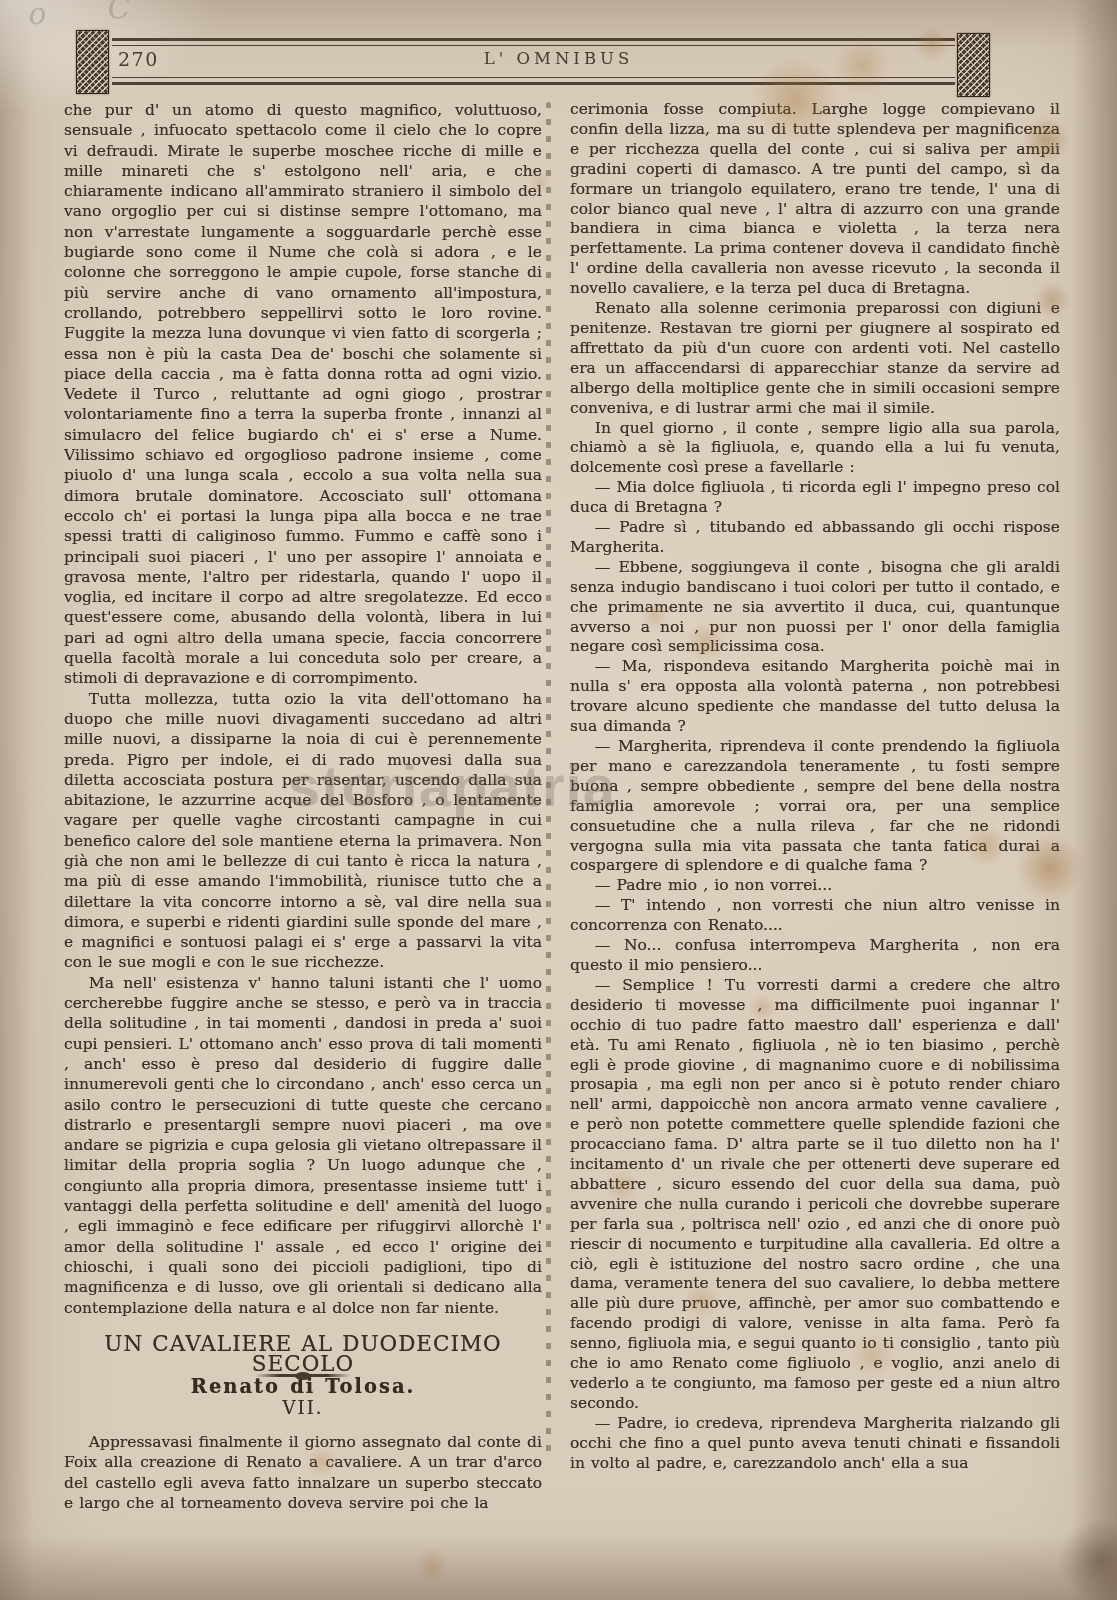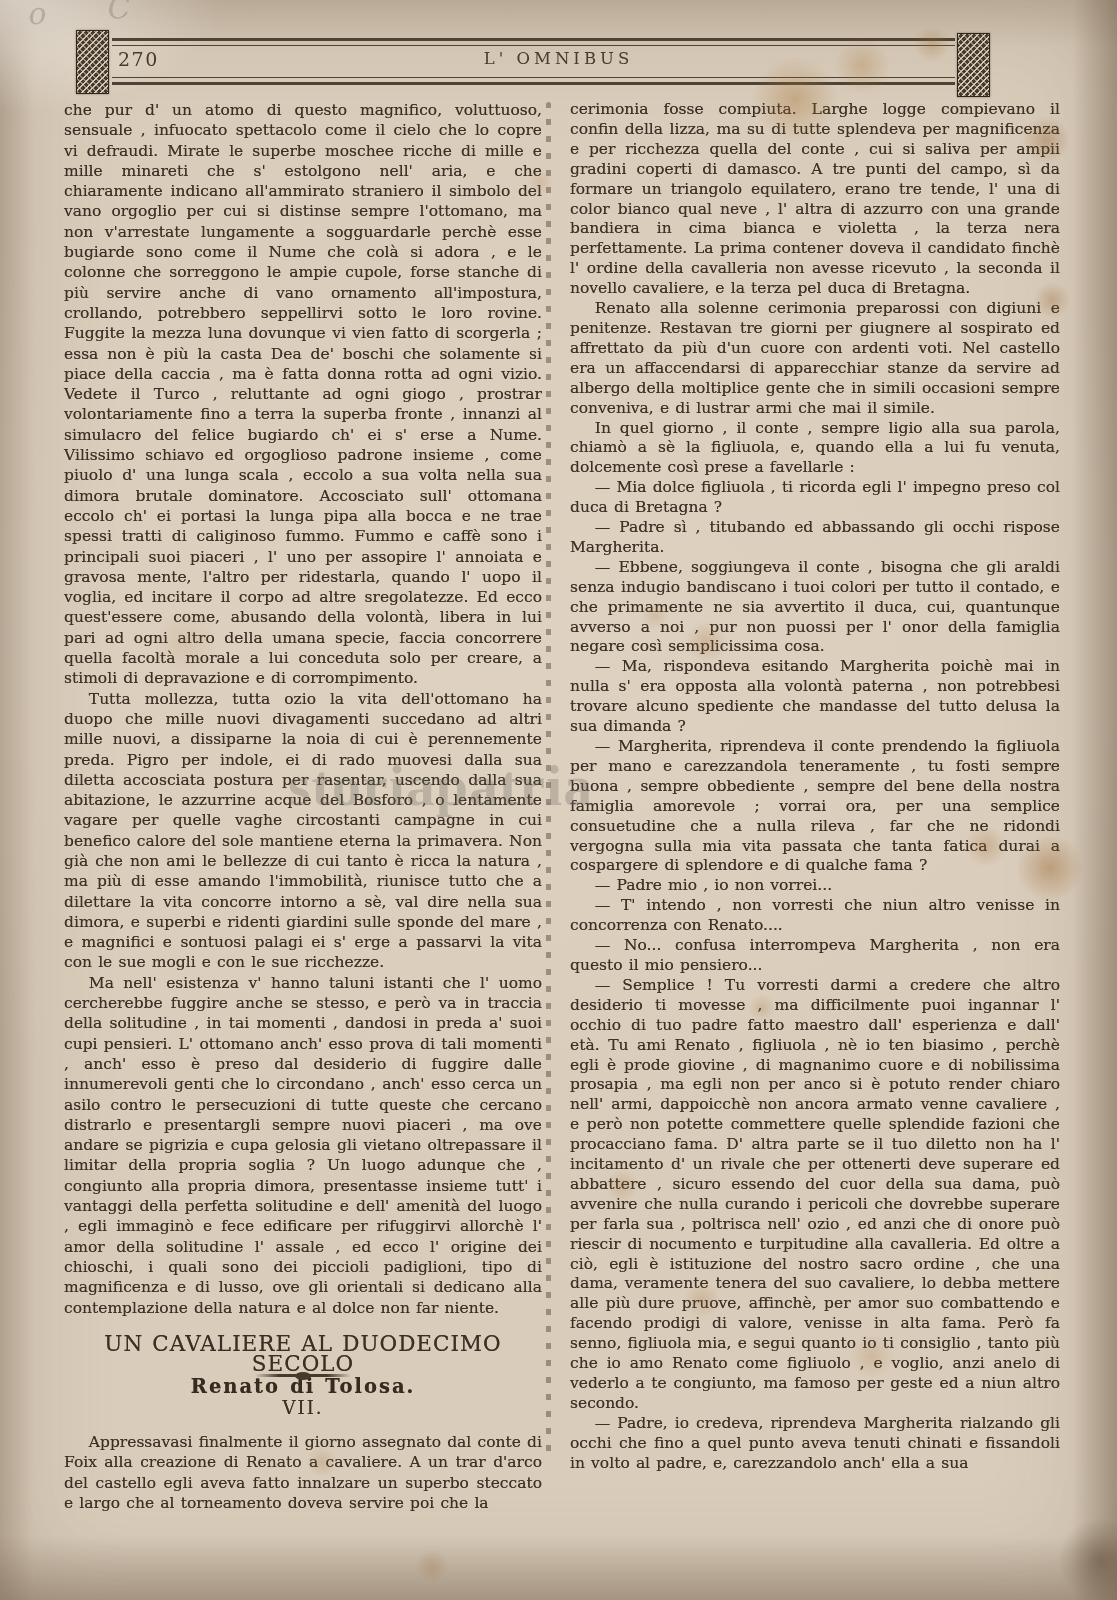--- a/index.html
+++ b/index.html
@@ -74,21 +74,21 @@
 
   
   .handwriting {
     position:absolute; left:28px; top:-8px; z-index:5;
     font-family:"DejaVu Serif",serif; font-style:italic;
     font-size:30px; letter-spacing:26px; color:rgba(150,145,138,0.55);
     transform:rotate(-4deg);
   }
   .watermark {
     position:absolute; left:288px; top:752px; z-index:6; pointer-events:none;
-    font-family:Liberation Serif, serif;
+    font-family:Liberation Sans, sans-serif;
     font-weight:bold; font-size:58px; letter-spacing:1px;
     color:rgba(110,106,100,0.30);
   }
 
   
   .columns {
     position:absolute; left:64px; top:100px; width:996px; z-index:2;
     display:flex; gap:28px;
   }
   .col { color:#3c3126; font-size:15.5px; line-height:20.3px;

